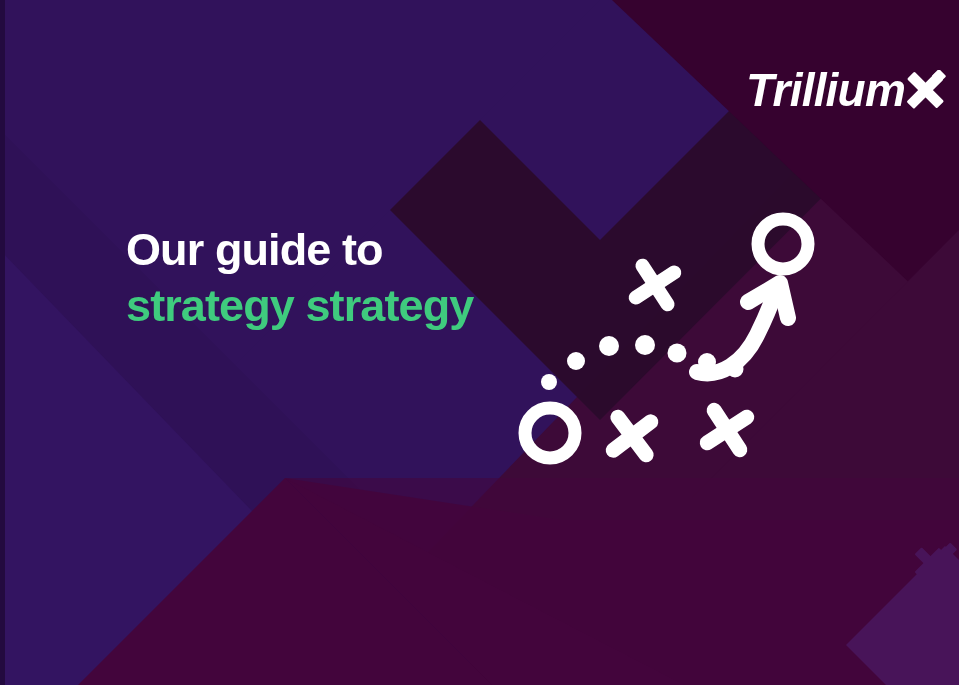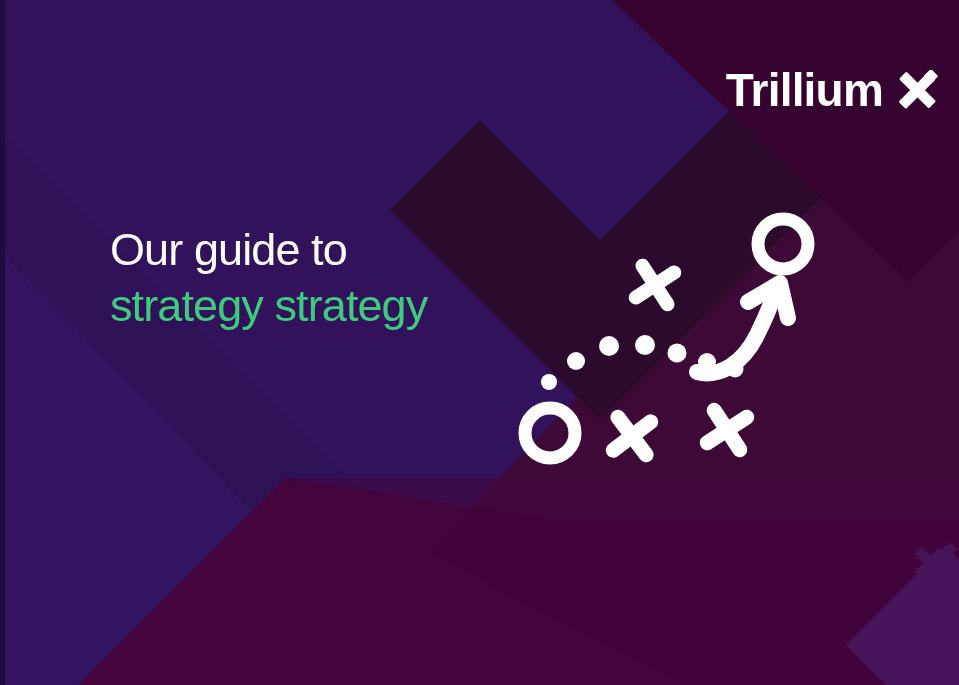--- a/index.html
+++ b/index.html
@@ -26,25 +26,25 @@
     inset: 0;
     width: 959px;
     height: 685px;
     display: block;
   }
 
   
   #logo {
     position: absolute;
     top: 62px;
-    right: 20px;
+    right: 12px;
     display: flex;
     align-items: center;
-    gap: 14px;
     height: 56px;
+    font-style: italic;
   }
   #logo-wordmark {
     color: #ffffff;
     font-size: 46px;
     font-weight: bold;
     letter-spacing: -0.8px;
     line-height: 1;
     white-space: nowrap;
     font-family: "Liberation Sans", sans-serif;
   }
@@ -58,25 +58,26 @@
   
   #headline {
     position: absolute;
     left: 110px;
     top: 222px;
     width: 470px;
   }
   .headline-line {
     display: block;
     font-size: 45px;
-    font-weight: normal;
+    font-weight: bold;
     line-height: 1.25;
     letter-spacing: -0.9px;
     white-space: nowrap;
     font-family: "Liberation Sans", sans-serif;
+    margin-left: 16px;
   }
   .headline-line.primary   { color: #ffffff; }
   .headline-line.accent    { color: #3fcb7e; }
 
   
   #playbook {
     position: absolute;
     left: 505px;
     top: 195px;
     width: 350px;

